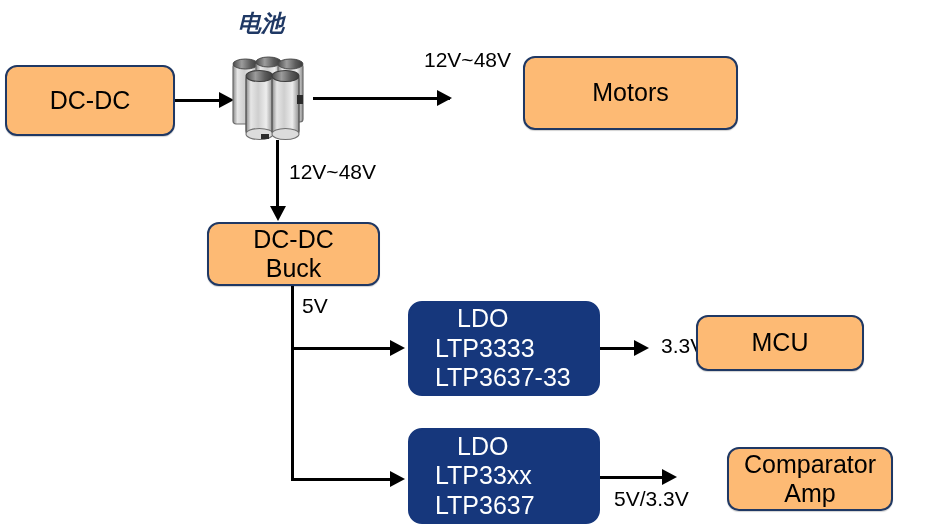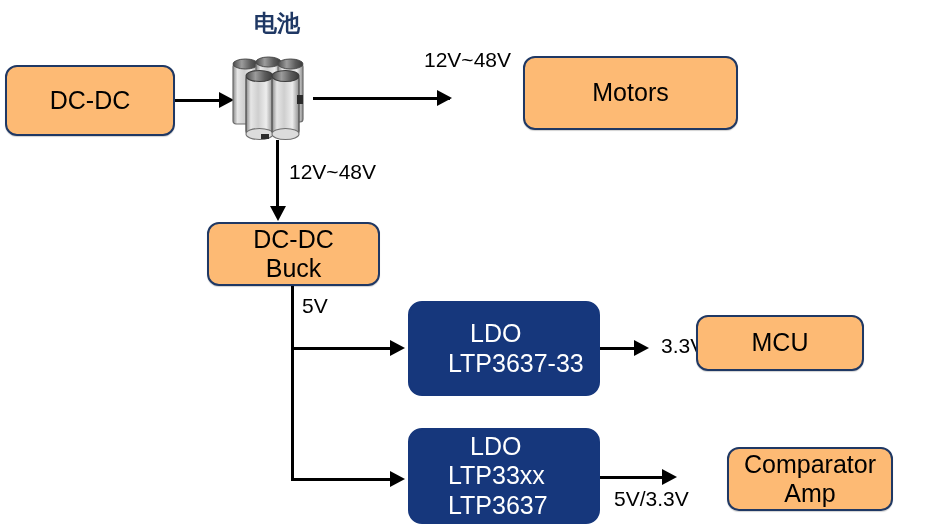--- a/index.html
+++ b/index.html
@@ -33,21 +33,21 @@
     color: #000000;
     font-size: 25px;
     box-shadow: 0 1px 1px rgba(0,0,0,0.18);
   }
   .block.navy {
     background: #16377c;
     border: 2px solid #16377c;
     color: #ffffff;
     font-size: 25px;
     align-items: flex-start;
-    padding-left: 38px;
+    padding-left: 25px;
     border-radius: 14px;
   }
   .block .line { white-space: nowrap; }
   .block.navy .line:first-child { padding-left: 22px; }
 
   
   .title {
     position: absolute;
     font-size: 23px;
     font-weight: bold;
@@ -94,21 +94,21 @@
     position: absolute;
     width: 86px;
     height: 88px;
   }
 </style>
 </head>
 <body>
 
 <div id="canvas">
 
-  <div class="title" style="left:254px; top:8px;">电池</div>
+  <div class="title" style="left:238px; top:8px;font-style:italic;">电池</div>
 
   <div class="block gray" style="left:5px; top:65px; width:170px; height:71px;">
     <span class="line">DC-DC</span>
   </div>
 
   <div class="hline" style="left:175px; top:99px; width:50px;"></div>
   <div class="arrow-right" style="left:219px; top:92px;"></div>
 
   <div class="battery" style="left:228px; top:54px;">
     <svg width="86" height="88" viewBox="0 0 86 88" xmlns="http://www.w3.org/2000/svg">
@@ -172,20 +172,21 @@
   <div class="edge-label" style="left:302px; top:294px;text-align:right;">5V</div>
 
   <div class="hline" style="left:291px; top:347px; width:110px;"></div>
   <div class="arrow-right" style="left:390px; top:340px;"></div>
 
   <div class="hline" style="left:291px; top:478px; width:110px;"></div>
   <div class="arrow-right" style="left:390px; top:471px;"></div>
 
   <div class="block navy" style="left:408px; top:301px; width:192px; height:95px;">
     <span class="line">LDO</span>
+    <span class="line">LTP3333</span>
     <span class="line">LTP3637-33</span>
   </div>
 
   <div class="hline" style="left:600px; top:347px; width:45px;"></div>
   <div class="arrow-right" style="left:634px; top:340px;"></div>
   <div class="edge-label" style="left:661px; top:334px;">3.3V</div>
 
   <div class="block gray" style="left:696px; top:315px; width:168px; height:56px;">
     <span class="line">MCU</span>
   </div>

